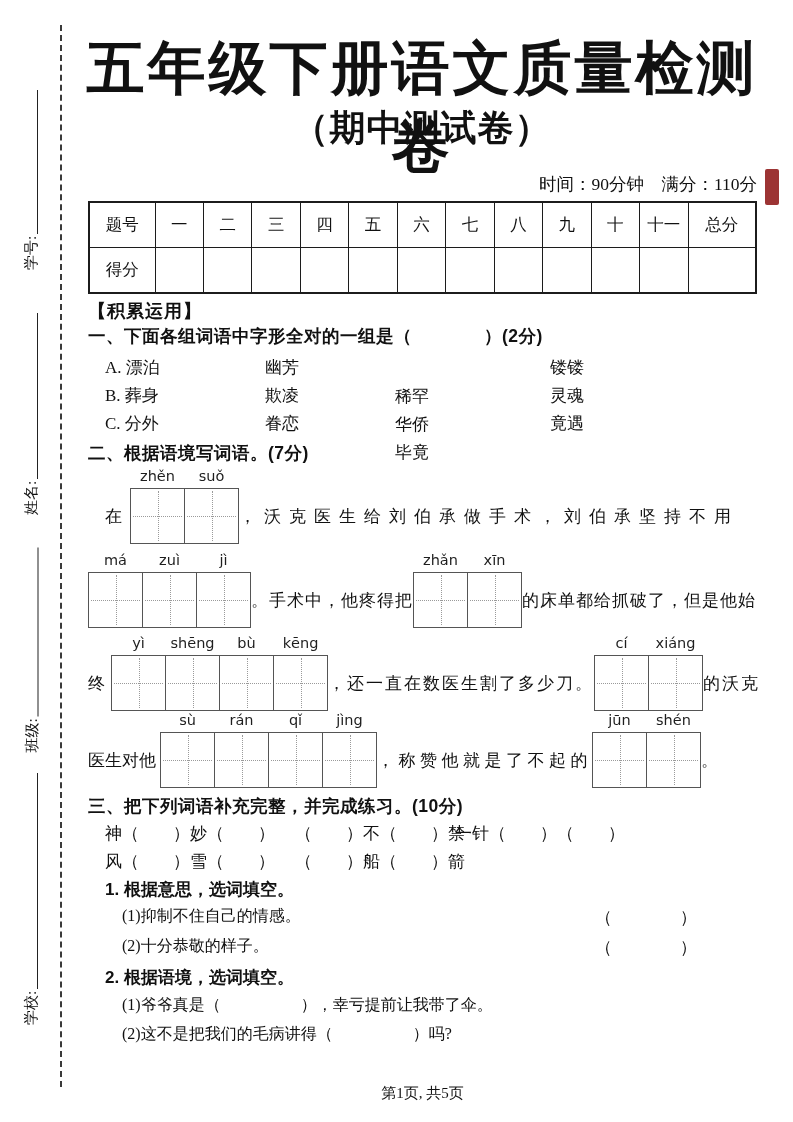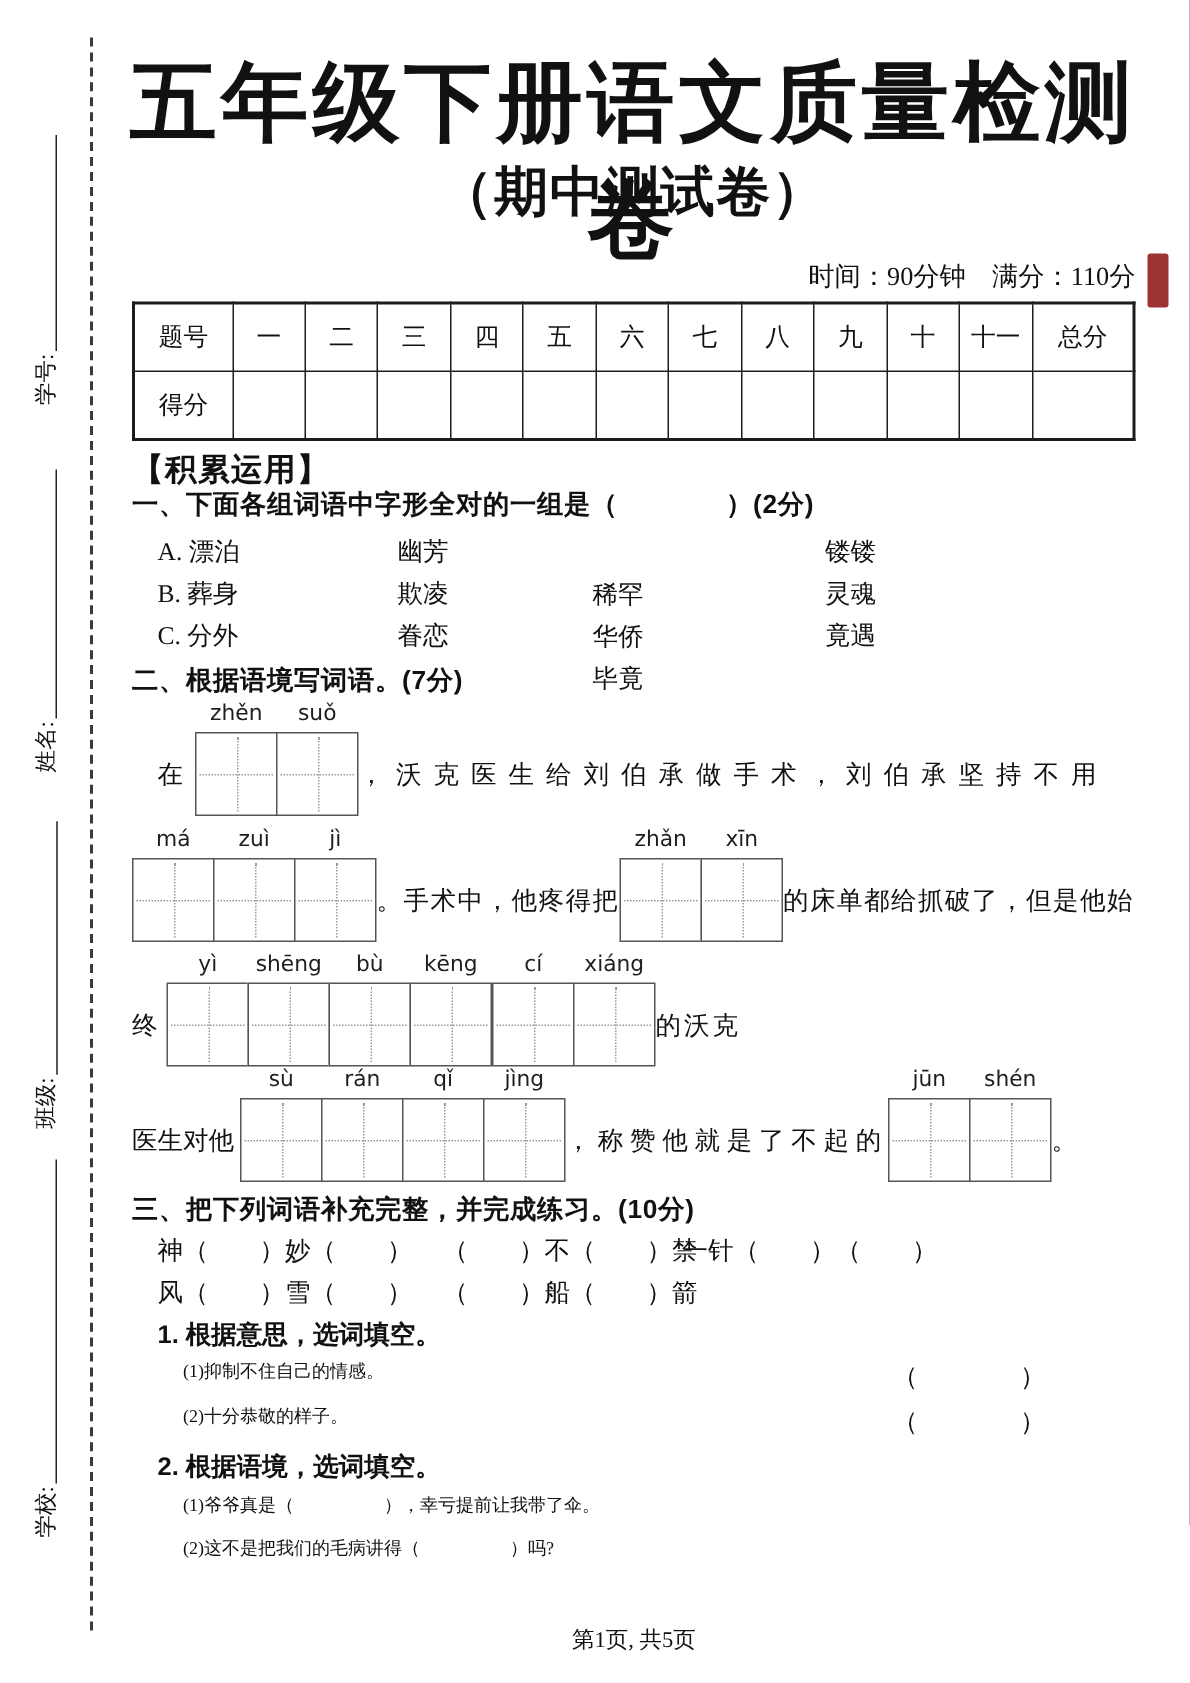--- a/index.html
+++ b/index.html
@@ -23,21 +23,21 @@
   .info{right:36px;top:172px;font-size:17.5px;}
   .bookmark{left:765px;top:169px;width:14px;height:36px;background:#9c3434;border-radius:2px;}
 
   
   table.score{position:absolute;left:88px;top:201px;width:669px;border-collapse:collapse;table-layout:fixed;
               border:2px solid #1c1c1c;}
   table.score th,table.score td{border:1px solid #1c1c1c;height:44px;text-align:center;
               font-size:16.5px;font-weight:normal;padding:0;}
 
   
-  .section-tag{left:88px;top:299px;font-size:21px;font-weight:600;letter-spacing:1px;}
+  .section-tag{left:88px;top:299px;font-size:18px;font-weight:600;letter-spacing:1px;}
   .qhead{left:88px;font-size:17.5px;font-weight:bold;font-family:"Liberation Sans","DejaVu Sans",sans-serif;letter-spacing:.5px;}
   .q1h{top:324px;} .q2h{top:441px;} .q3h{top:794px;}
 
   
   .opt-row{left:105px;width:640px;height:24px;font-size:17px;}
   .opt-row span{position:absolute;white-space:nowrap;}
   .opt-c0{left:0;} .opt-c1{left:160px;} .opt-c2{left:290px;margin-top:29px;} .opt-c3{left:445px;}
 
   
   .q2row{position:absolute;display:flex;align-items:center;height:56px;}
@@ -49,21 +49,21 @@
   .box::after{content:"";position:absolute;top:2px;bottom:2px;left:50%;border-left:1px dotted #9a9a9a;}
   .py{position:absolute;top:-21px;left:0;width:100%;text-align:center;
       font-family:"DejaVu Sans","Liberation Sans",sans-serif;font-size:14.5px;color:#1e1e1e;}
   .ls8{letter-spacing:8px;} .ls1{letter-spacing:1px;} .ls2{letter-spacing:2px;} .ls5{letter-spacing:4.5px;}
 
   
   .word-row{left:105px;width:652px;height:24px;font-size:17px;}
   .word-row span{position:absolute;white-space:nowrap;}
   .wr-c0{left:0;} .wr-c1{left:190px;} .wr-c2{left:350px;}
   .subhead{left:105px;font-size:17px;font-weight:bold;font-family:"Liberation Sans","DejaVu Sans",sans-serif;}
-  .subitem{left:122px;font-size:12px;white-space:nowrap;}
+  .subitem{left:122px;font-size:16px;white-space:nowrap;}
   .blankp{position:absolute;left:595px;top:0;font-size:17px;}
   .rel{position:absolute;}
 
   .footer{left:88px;top:1084px;width:669px;text-align:center;font-size:15px;}
 </style>
 </head>
 <body>
 
 <div class="page">
 
@@ -210,20 +210,21 @@
       <div class="box">
           <span class="py">shēng</span>
         </div>
       <div class="box">
           <span class="py">bù</span>
         </div>
       <div class="box">
           <span class="py">kēng</span>
         </div>
     </div>
+    <span class="txt ls2">，还一直在数医生割了多少刀。</span>
     <div class="boxgroup">
       <div class="box">
           <span class="py">cí</span>
         </div>
       <div class="box">
           <span class="py">xiáng</span>
         </div>
     </div>
     <span class="txt ls2">的沃克</span>
   </div>

